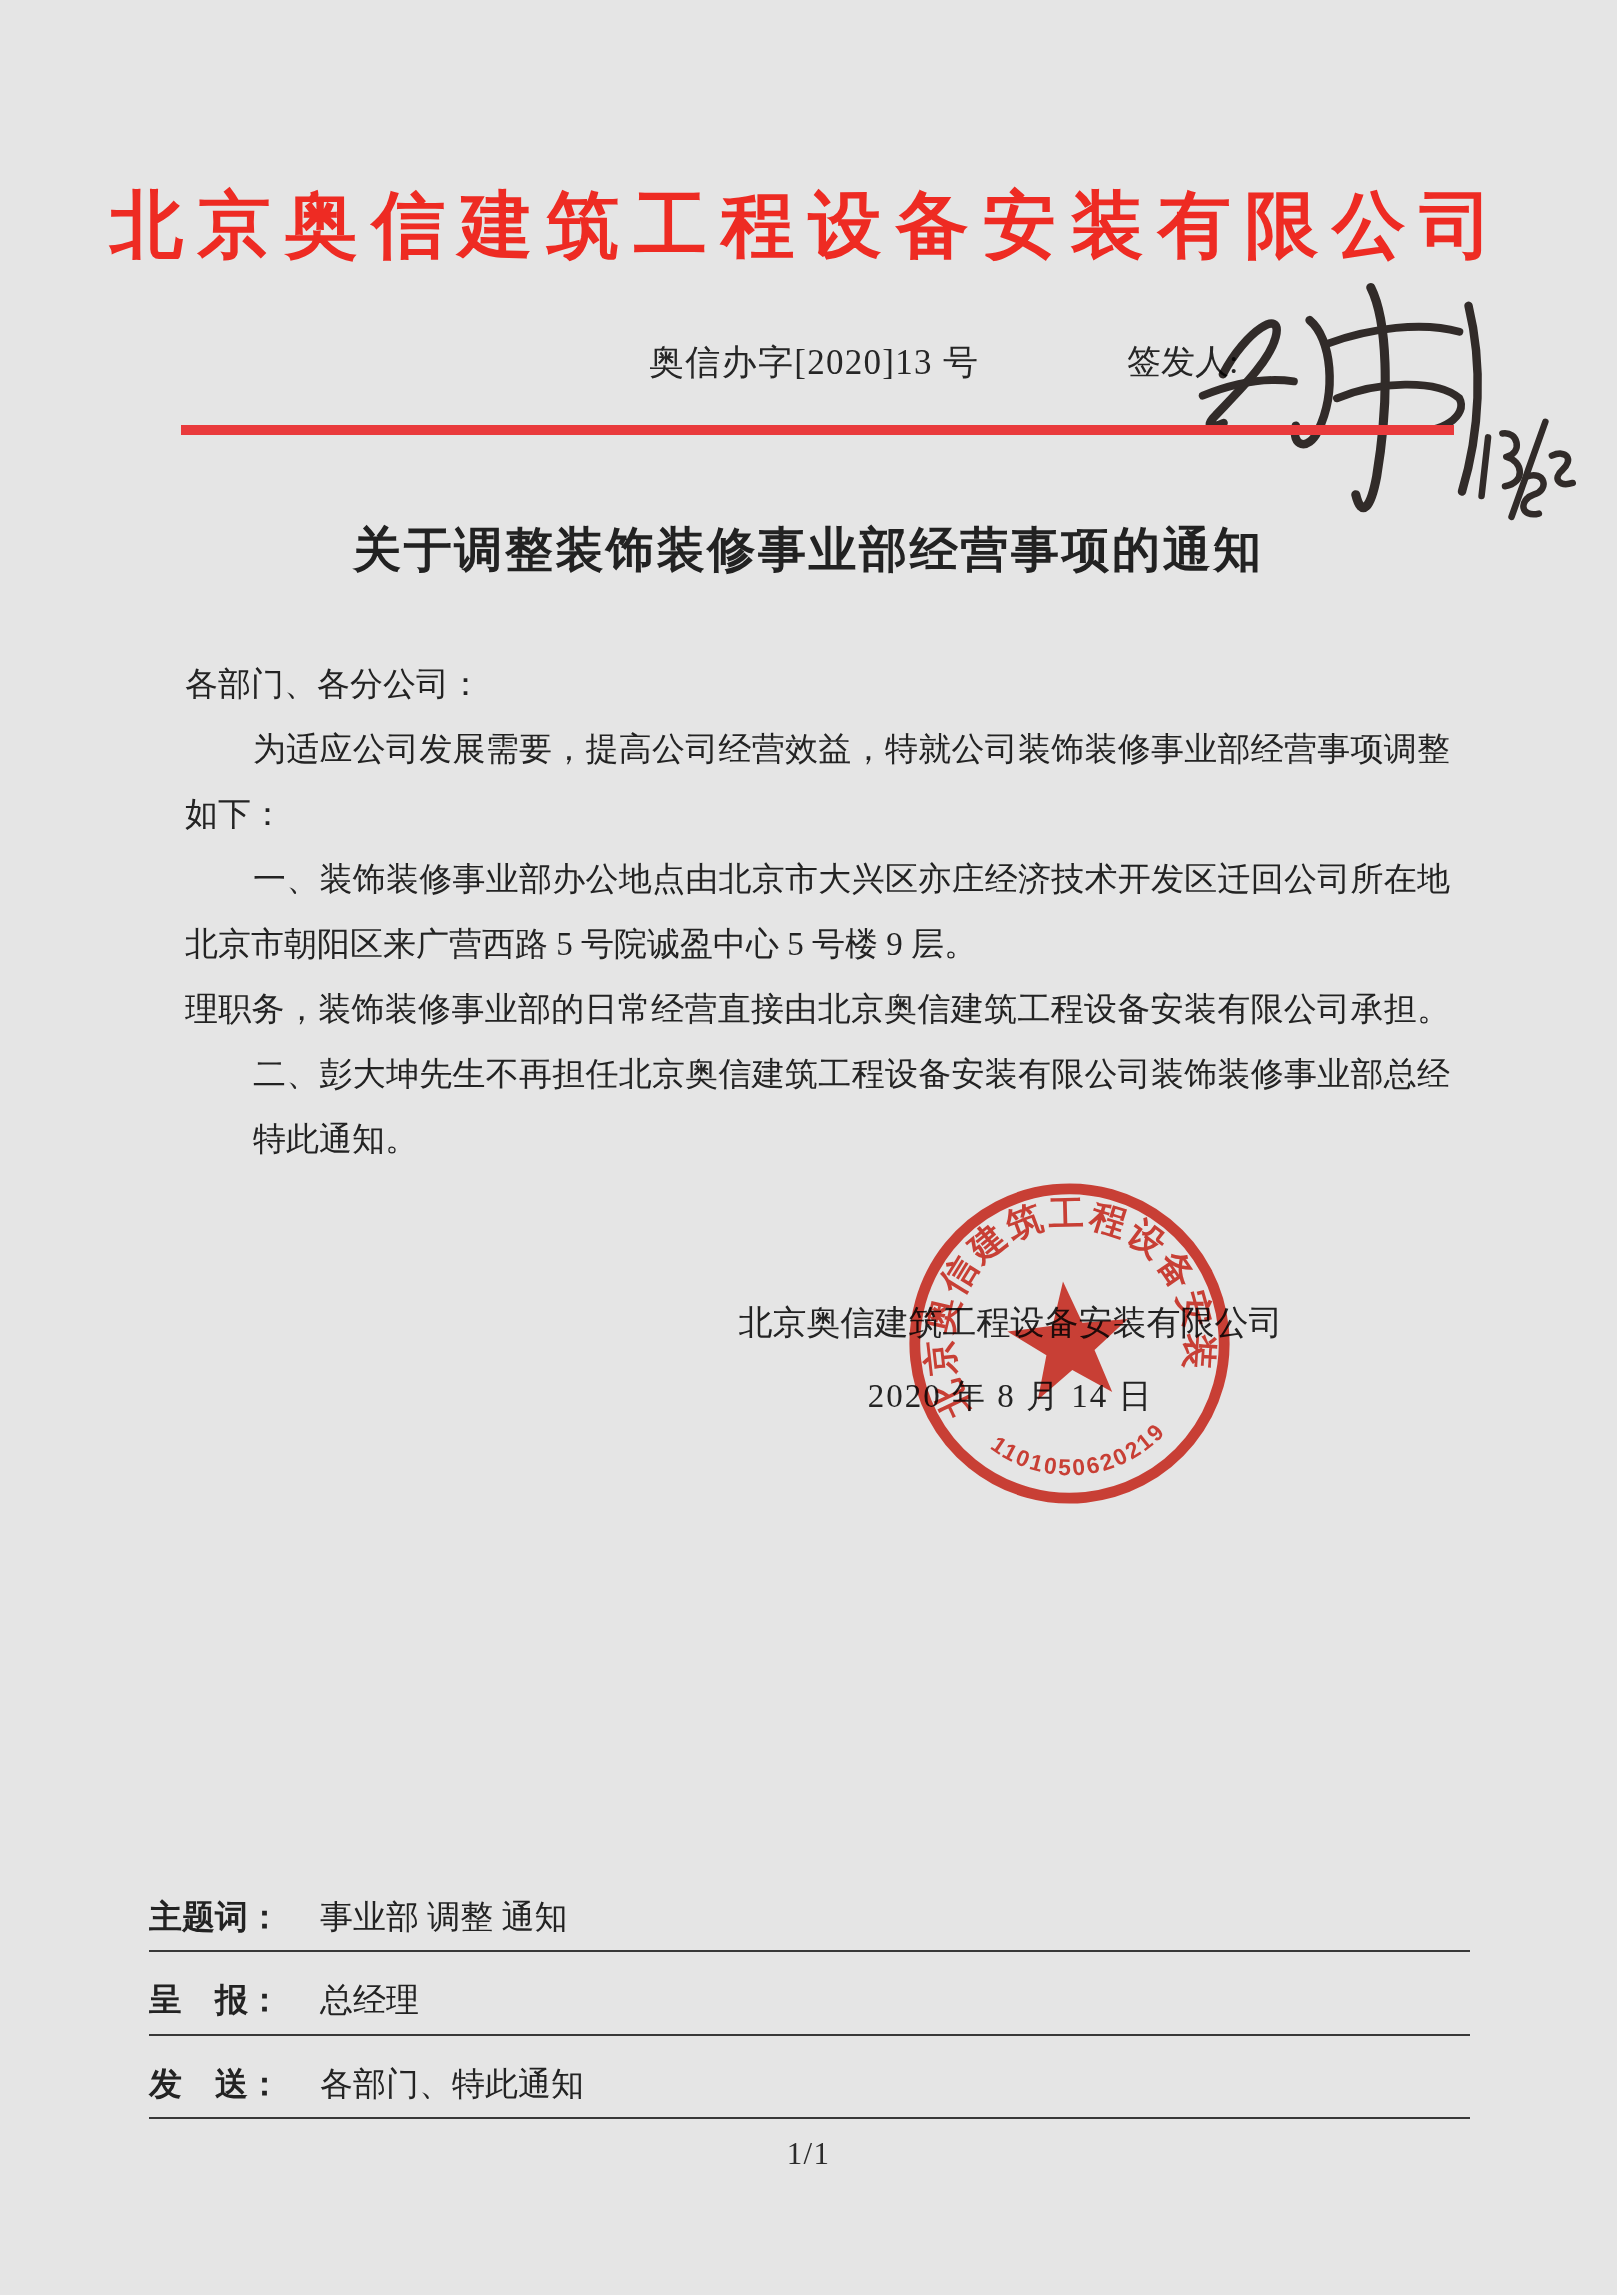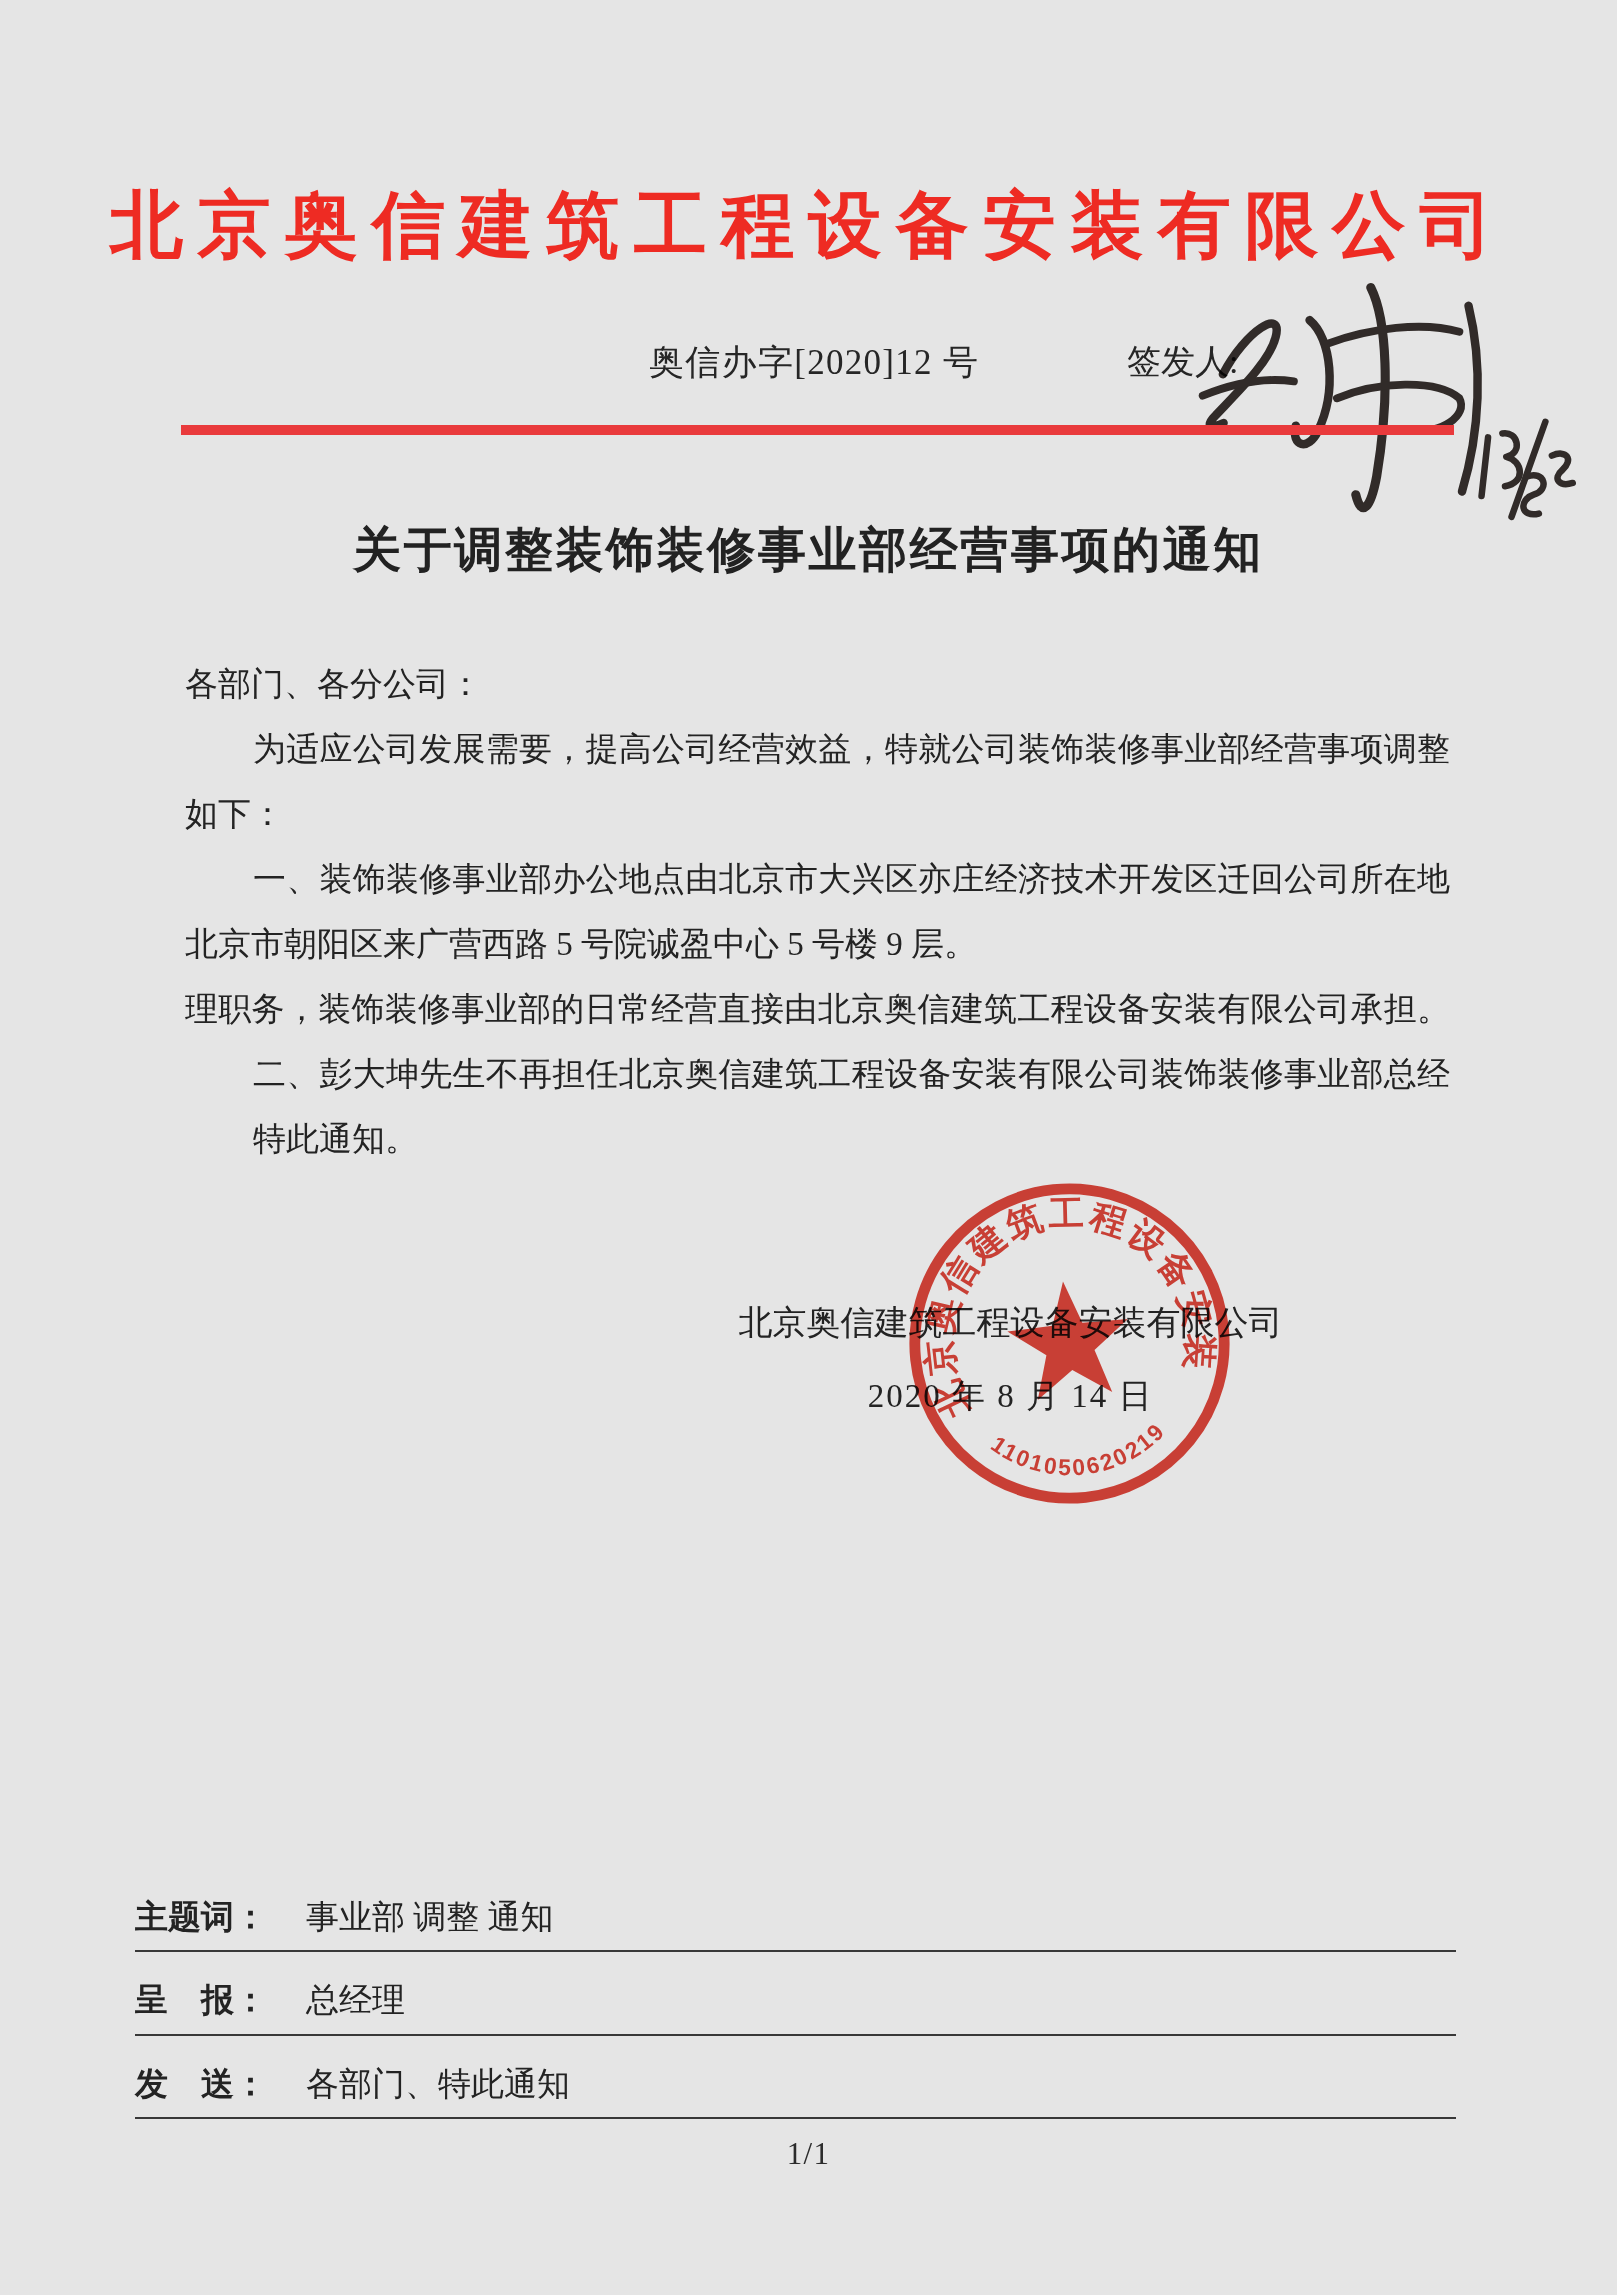--- a/index.html
+++ b/index.html
@@ -65,21 +65,21 @@
   .sign-company{font-size:34px;white-space:nowrap;}
   .sign-date{font-size:33px;margin-top:28px;white-space:nowrap;letter-spacing:2px;}
   .seal-svg{
     position:absolute;top:1178px;left:904px;
     width:331px;height:331px;
     mix-blend-mode:multiply;
     opacity:.93;
   }
   
   .footer{
-    position:absolute;top:1895px;left:135px;width:1321px;
+    position:absolute;top:1895px;left:149px;width:1321px;
     font-size:33px;color:#232323;
   }
   .frow{
     display:flex;align-items:baseline;
     padding-bottom:10.4px;margin-bottom:26px;
     border-bottom:2.6px solid #383838;
     white-space:nowrap;
   }
   .frow .flabel{font-weight:bold;}
   .frow .fvalue{margin-left:39px;}
@@ -99,21 +99,21 @@
     fill:#dd382c;letter-spacing:6px;
   }
 </style>
 </head>
 <body>
 
 <div class="page">
 
   <div class="header-title">北京奥信建筑工程设备安装有限公司</div>
 
-  <div class="doc-number">奥信办字[2020]12 号</div>
+  <div class="doc-number">奥信办字[2020]13 号</div>
   <div class="issuer-label">签发人:</div>
 
   <svg class="signature-svg" viewBox="0 0 660 440">
     <g fill="none" stroke="#2a2320" stroke-linecap="round" stroke-linejoin="round" opacity="0.94">
       <path stroke-width="13" d="M95,175 C130,108 188,72 176,118 C167,155 118,202 84,238 C68,254 74,260 96,250"></path>
       <path stroke-width="12" d="M64,208 C118,186 162,180 204,186"></path>
       <path stroke-width="13" d="M228,92 C262,120 270,202 241,262 C226,294 199,286 207,254"></path>
       <path stroke-width="14" d="M322,42 C347,92 352,205 331,332 C322,380 308,397 299,360"></path>
       <path stroke-width="12" d="M256,128 C322,104 402,94 458,110"></path>
       <path stroke-width="12" d="M270,212 C332,186 424,182 458,212 C472,238 430,268 384,261"></path>

